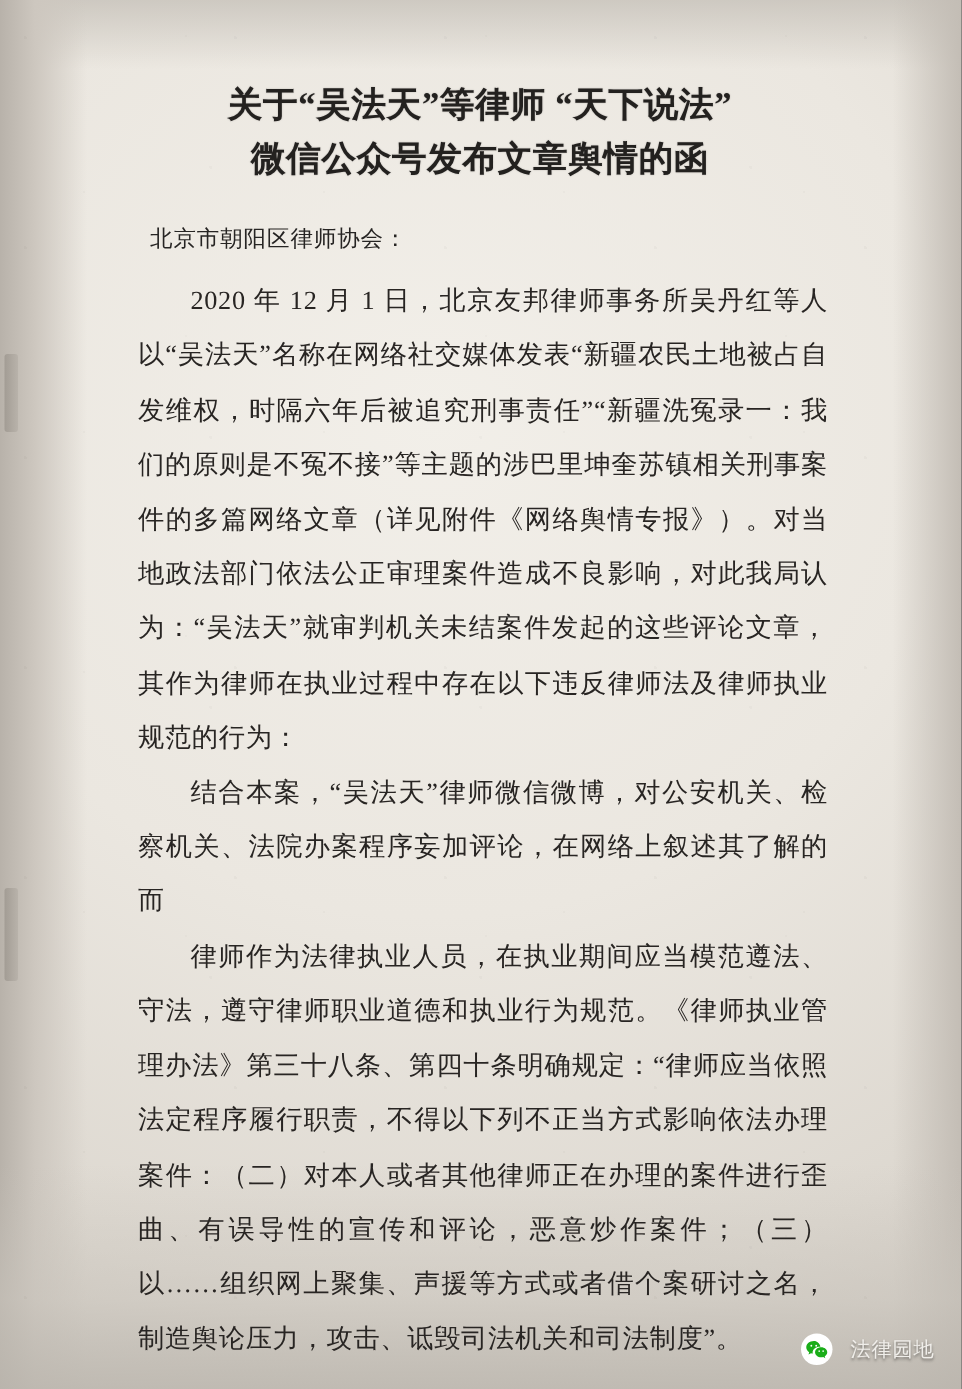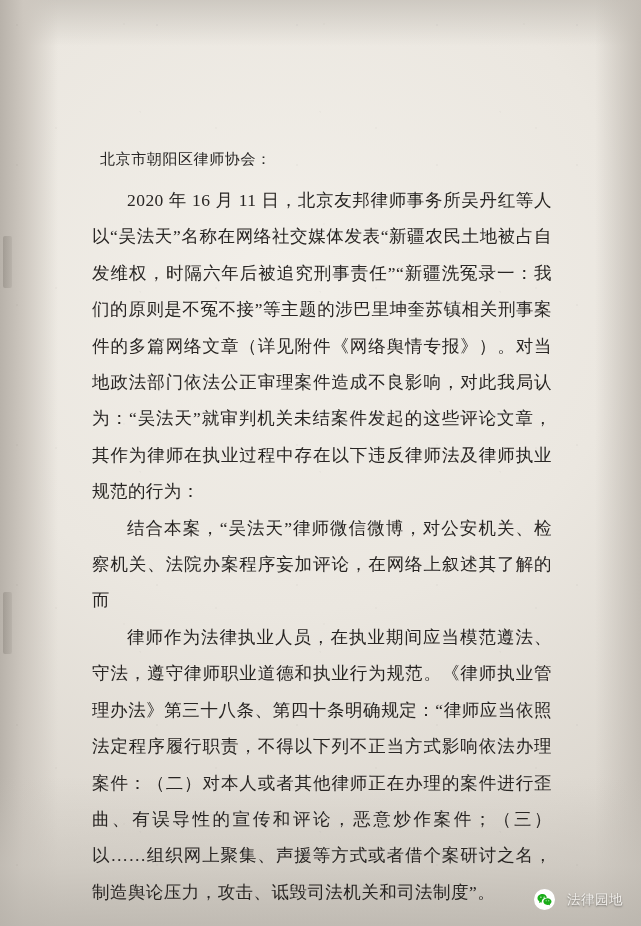--- a/index.html
+++ b/index.html
@@ -157,26 +157,28 @@
   <div class="paper"></div>
   <div class="shade-top"></div>
   <div class="shade-left"></div>
   <div class="shade-right"></div>
   <div class="shade-bottom"></div>
 
   <div class="punch one"></div>
   <div class="punch two"></div>
 
   <div class="doc-title">
+    <span class="line1">关于“吴法天”等律师 “天下说法”</span>
+    <span class="line2">微信公众号发布文章舆情的函</span>
   </div>
 
   <div class="addressee">北京市朝阳区律师协会：</div>
 
   <div class="body-text">
-    <p class="indent">2020 年 16 月 11 日，北京友邦律师事务所吴丹红等人以“吴法天”名称在网络社交媒体发表“新疆农民土地被占自发维权，时隔六年后被追究刑事责任”“新疆洗冤录一：我们的原则是不冤不接”等主题的涉巴里坤奎苏镇相关刑事案件的多篇网络文章（详见附件《网络舆情专报》）。对当地政法部门依法公正审理案件造成不良影响，对此我局认为：“吴法天”就审判机关未结案件发起的这些评论文章，其作为律师在执业过程中存在以下违反律师法及律师执业规范的行为：</p>
+    <p class="indent">2020 年 12 月 1 日，北京友邦律师事务所吴丹红等人以“吴法天”名称在网络社交媒体发表“新疆农民土地被占自发维权，时隔六年后被追究刑事责任”“新疆洗冤录一：我们的原则是不冤不接”等主题的涉巴里坤奎苏镇相关刑事案件的多篇网络文章（详见附件《网络舆情专报》）。对当地政法部门依法公正审理案件造成不良影响，对此我局认为：“吴法天”就审判机关未结案件发起的这些评论文章，其作为律师在执业过程中存在以下违反律师法及律师执业规范的行为：</p>
     <p class="indent">结合本案，“吴法天”律师微信微博，对公安机关、检察机关、法院办案程序妄加评论，在网络上叙述其了解的而</p>
     <p class="indent">律师作为法律执业人员，在执业期间应当模范遵法、守法，遵守律师职业道德和执业行为规范。《律师执业管理办法》第三十八条、第四十条明确规定：“律师应当依照法定程序履行职责，不得以下列不正当方式影响依法办理案件：（二）对本人或者其他律师正在办理的案件进行歪曲、有误导性的宣传和评论，恶意炒作案件；（三）以……组织网上聚集、声援等方式或者借个案研讨之名，制造舆论压力，攻击、诋毁司法机关和司法制度”。</p>
   </div>
 
   <div class="watermark">
     <span class="wechat-badge">
       <svg width="15" height="13" viewBox="0 0 24 20" aria-hidden="true">
         <path d="M9 1.2C4.4 1.2 0.8 4.2 0.8 7.9c0 2.1 1.2 4 3.1 5.2L3.2 15.6l2.7-1.4c0.6 0.2 1.3 0.3 1.9 0.4-0.1-0.4-0.2-0.9-0.2-1.3 0-3.4 3.3-6.1 7.4-6.1 0.3 0 0.6 0 0.9 0.1C15.3 3.9 12.5 1.2 9 1.2z" fill="#1aad19"></path>
         <circle cx="6.2" cy="6.2" r="1" fill="#ffffff"></circle>
         <circle cx="11.4" cy="6.2" r="1" fill="#ffffff"></circle>

